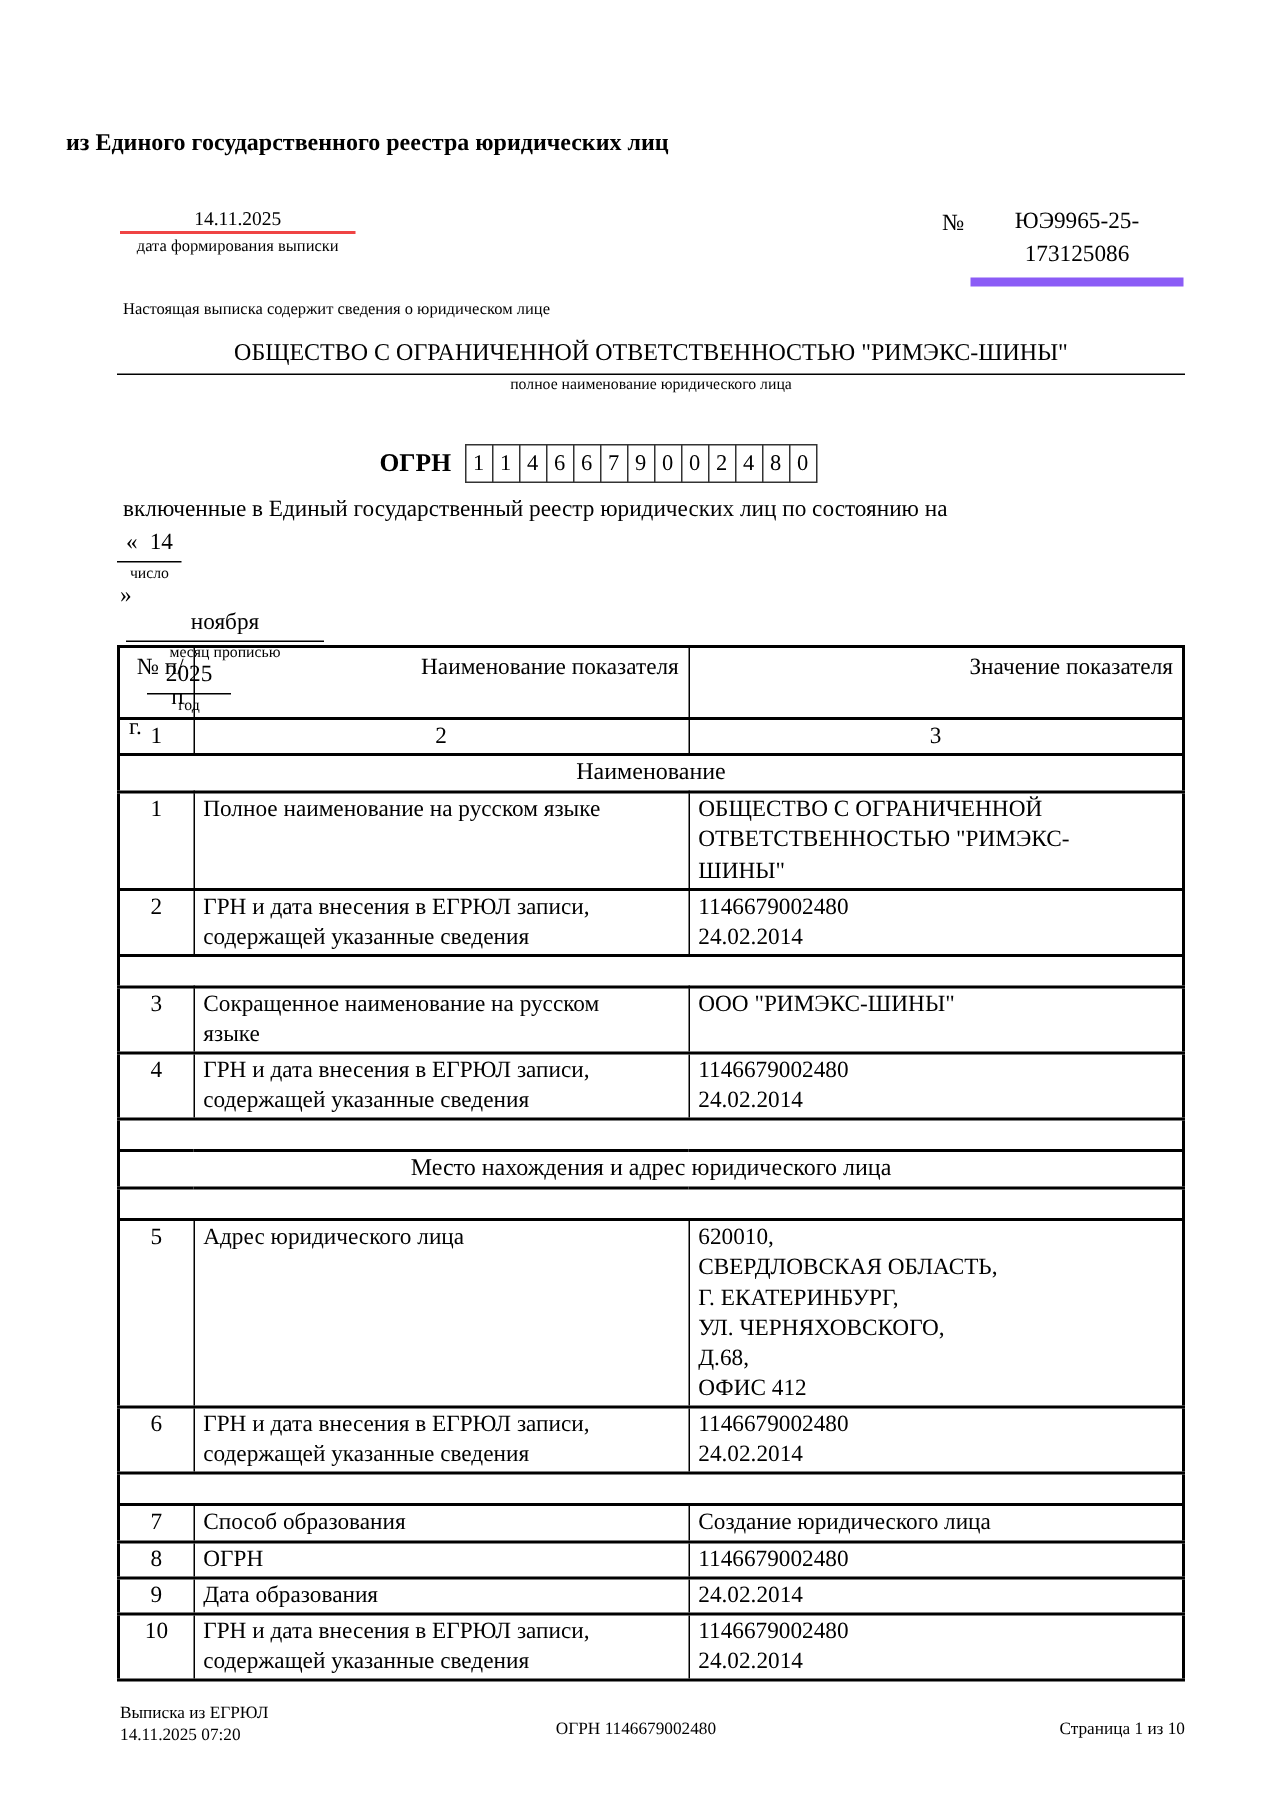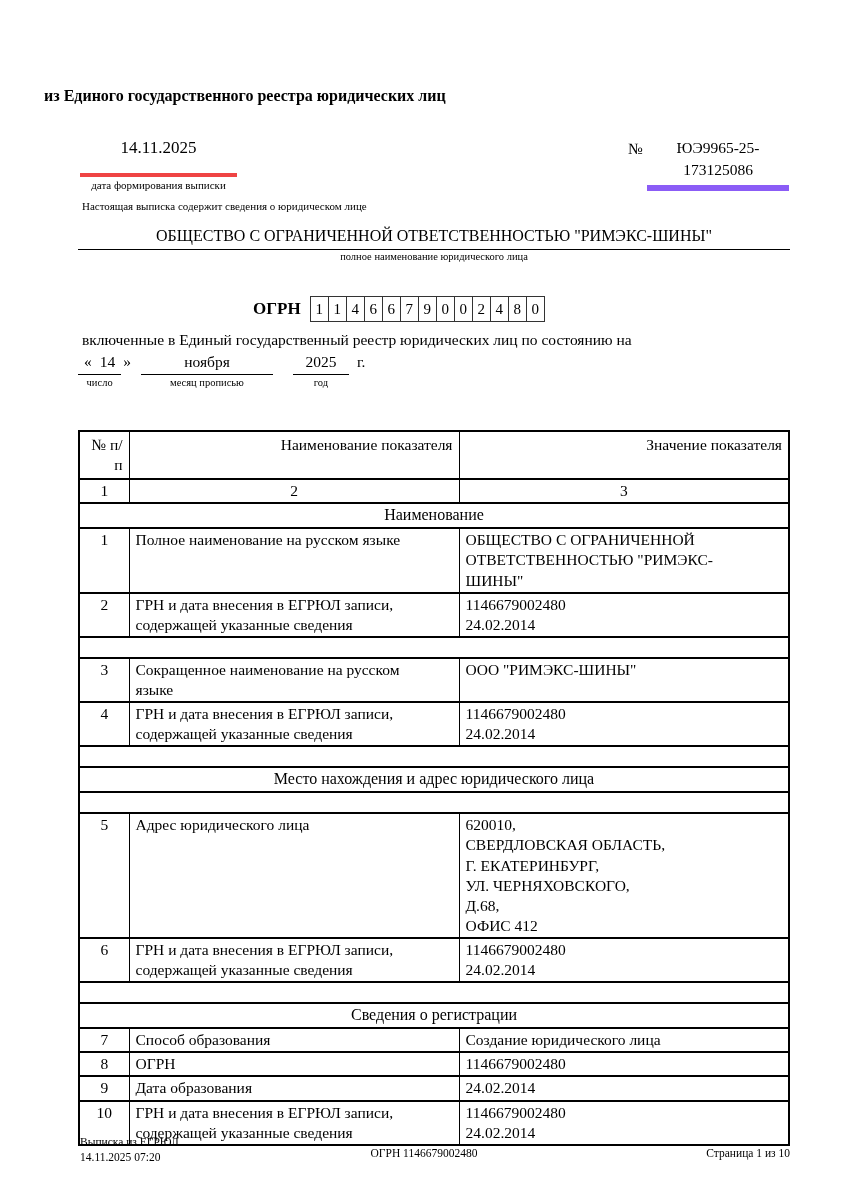--- a/index.html
+++ b/index.html
@@ -7,21 +7,21 @@
     position:relative;width:848px;height:1200px;margin:0 auto;background:#ffffff;
     font-family:"Liberation Serif","DejaVu Serif",serif;color:#000;overflow:hidden;
   }
   
   .doc-title{position:absolute;top:60px;left:0;width:100%;text-align:center;
     font-size:17px;font-weight:bold;}
   .doc-subtitle{position:absolute;top:87px;left:0;width:100%;text-align:left;
     font-size:16px;font-weight:bold;margin-left:44px;}
 
   .date-block{position:absolute;left:80px;top:138px;width:157px;text-align:center;}
-  .date-value{font-size:17px;padding-bottom:15px;border-bottom:4px solid #ef4444;}
+  .date-value{font-size:13px;border-bottom:2px solid #ef4444;}
   .date-caption{font-size:11px;padding-top:2px;}
 
   .num-sign{position:absolute;left:628px;top:140px;font-size:15.5px;}
   .num-block{position:absolute;left:647px;top:137px;width:142px;text-align:center;}
   .num-value{font-size:15.5px;line-height:1.45;border-bottom:6px solid #8b5cf6;padding-bottom:3px;}
 
   .intro{position:absolute;left:82px;top:200px;font-size:11px;}
 
   .company-block{position:absolute;left:78px;top:227px;width:712px;text-align:center;}
   .company-name{font-size:16px;border-bottom:1px solid #000;padding-bottom:4px;}
@@ -29,21 +29,21 @@
 
   .ogrn-line{position:absolute;left:253px;top:296px;display:flex;align-items:center;}
   .ogrn-label{font-weight:bold;font-size:17px;margin-right:9px;}
   .ogrn-boxes{display:flex;}
   .ogrn-box{width:17px;height:24px;border:1px solid #333;display:flex;align-items:center;
     justify-content:center;font-size:15px;background:#fff;}
   .ogrn-box + .ogrn-box{margin-left:-1px;}
 
   .included{position:absolute;left:82px;top:331px;font-size:15.5px;}
 
-  .asof{position:absolute;left:78px;top:353px;display:flex;align-items:flex-start;font-size:15.5px;}
+  .asof{position:absolute;left:78px;top:353px;display:flex;align-items:flex-start;font-size:15.5px;flex-direction:column;}
   .field{display:flex;flex-direction:column;text-align:center;}
   .fv{border-bottom:1px solid #000;padding:0 6px 3px;}
   .fv span + span{margin-left:8px;}
   .fc{font-size:10.5px;padding-top:2px;}
   .q{padding:0 4px 0 2px;}
   .day-field{min-width:40px;}
   .month-field{min-width:132px;margin-left:6px;}
   .year-field{min-width:56px;margin-left:20px;}
   .suffix{margin-left:8px;}
 
@@ -209,23 +209,20 @@
           <td class="num-cell">6</td>
           <td class="name-cell">ГРН и дата внесения в ЕГРЮЛ записи,
 содержащей указанные сведения</td>
           <td class="val-cell">1146679002480
 24.02.2014</td>
         </tr>
         <tr>
           <td colspan="3" class="spacer-cell"></td>
         </tr>
         <tr>
-          <td colspan="3" class="section-cell">Сведения о регистрации</td>
-        </tr>
-        <tr>
           <td class="num-cell">7</td>
           <td class="name-cell">Способ образования</td>
           <td class="val-cell">Создание юридического лица</td>
         </tr>
         <tr>
           <td class="num-cell">8</td>
           <td class="name-cell">ОГРН</td>
           <td class="val-cell">1146679002480</td>
         </tr>
         <tr>

